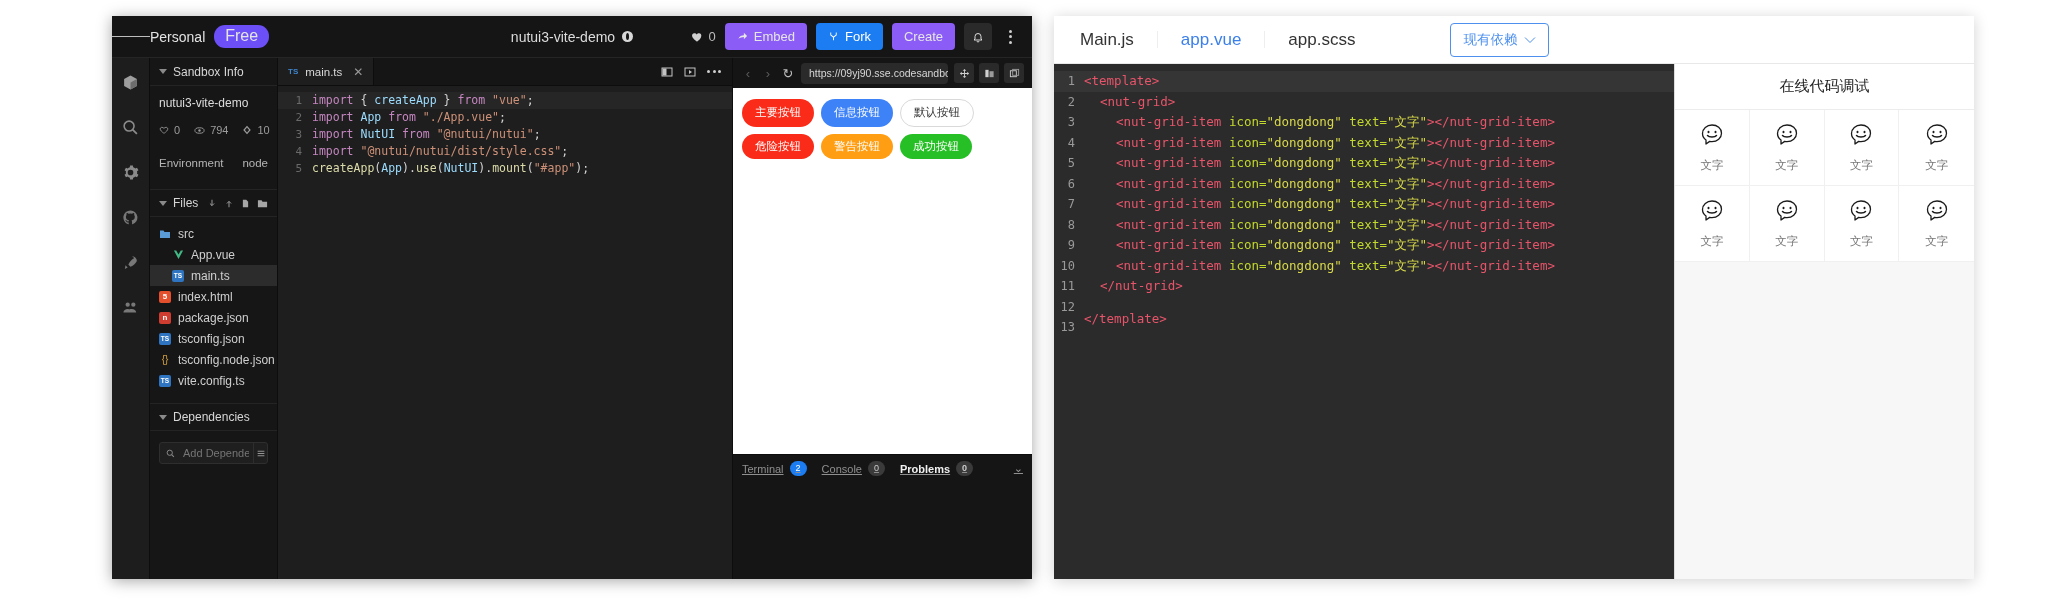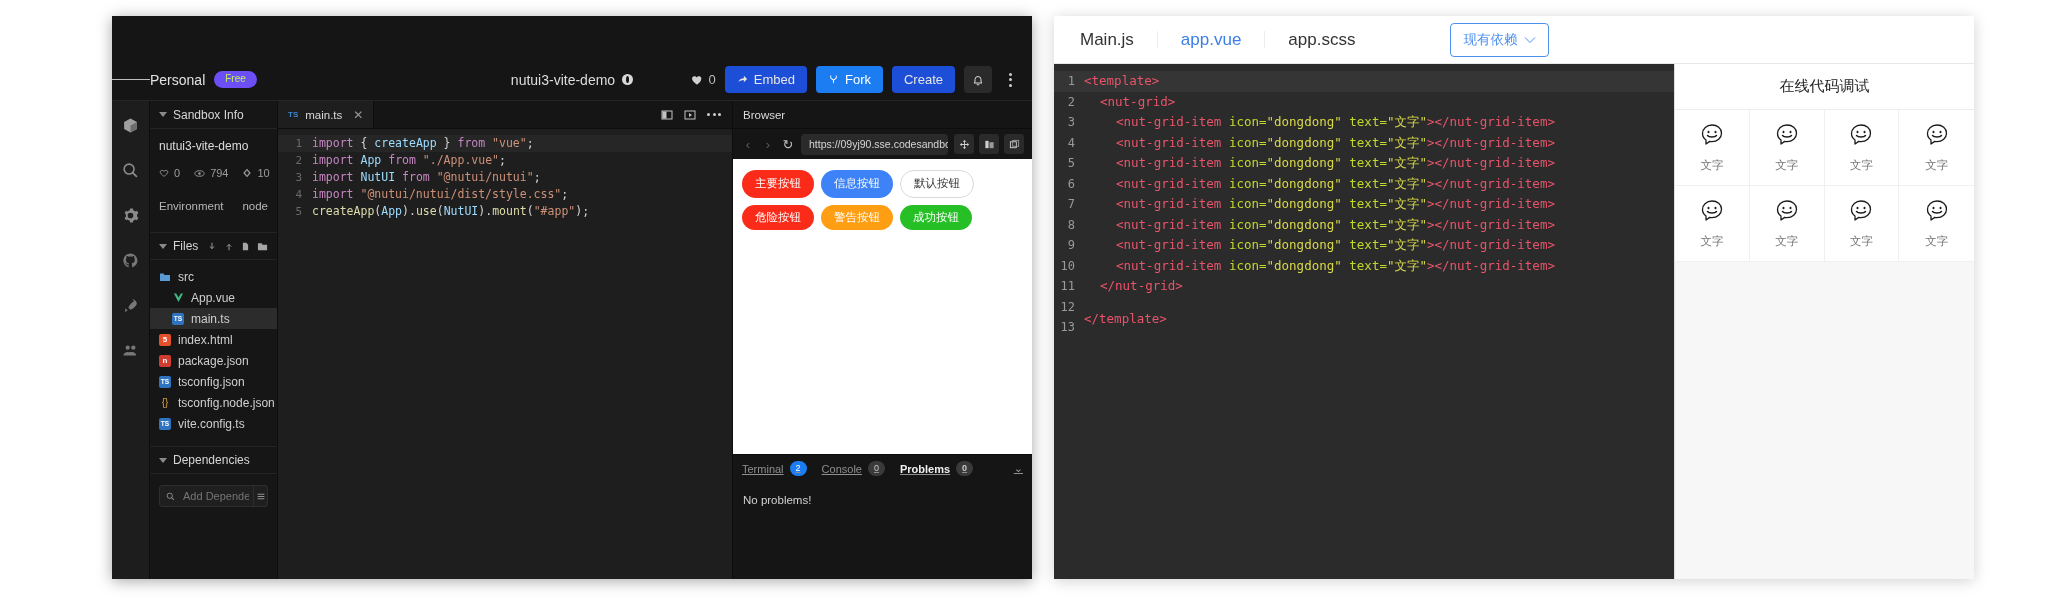--- a/index.html
+++ b/index.html
@@ -20,41 +20,40 @@
     display: flex; flex-direction: column;
     color: #c8c8c8;
     font-size: 14px;
     overflow: hidden;
   }
   .csb-top {
     height: 42px; min-height: 42px; background: #151515;
     display: flex; align-items: center;
     border-bottom: 1px solid #252525;
     position: relative;
-    margin-top: 43px;
   }
   .csb-hamb { width: 38px; display: flex; align-items: center; justify-content: center; cursor: pointer; }
   .csb-hamb .bar { display:block; width: 15px; height: 1.6px; background: #bdbdbd; margin: 2.6px 0; }
   .csb-hamb .bar:nth-child(2){ width: 11px; }
   .csb-personal { font-size: 14px; color: #e2e2e2; margin-right: 9px; }
   .badge-free {
-    background: #6c4ff6; color: #bef264; font-size: 10px;
+    background: #6c4ff6; color: #e5e5e5; font-size: 16px;
     border-radius: 11px; padding: 3px 11px 4px; line-height: 1;
   }
   .csb-title {
     position: absolute; left: 0; right: 0; text-align: center;
     font-size: 14px; color: #dcdcdc; pointer-events: none;
     display: flex; align-items: center; justify-content: center; gap: 7px;
   }
   .globe { width: 11px; height: 11px; border-radius: 50%; background: #d8d8d8; display:inline-block; position: relative; }
   .globe::after{ content:""; position:absolute; inset:2px 4px; border-radius:50%; background:#151515; }
   .csb-actions { margin-left: auto; display: flex; align-items: center; gap: 9px; padding-right: 12px; }
   .heart-wrap { display: flex; align-items: center; gap: 6px; color: #bdbdbd; font-size: 13px; }
   .btn-dark {
-    background: #1d4ed8; color: #e6e6e6; font-size: 13px;
+    background: #8b5cf6; color: #e6e6e6; font-size: 13px;
     border-radius: 4px; padding: 6px 12px; display: flex; align-items: center; gap: 6px;
     cursor: pointer; border: none;
   }
   .btn-blue { background: #1c7df3; color: #fff; }
   .btn-icon-sq {
     background: #2a2a2a; width: 28px; height: 27px; border-radius: 4px;
     display: flex; align-items: center; justify-content: center; cursor: pointer;
   }
   .kebab { display: flex; flex-direction: column; gap: 2.5px; padding: 0 8px; cursor: pointer; }
   .kebab i { width: 3px; height: 3px; border-radius: 50%; background: #cfcfcf; display: block; }
@@ -455,23 +454,20 @@
         <div class="code-area" id="csb-code">
             <div class="cline hl"><span class="gut">1</span><span><span class="k-kw">import</span><span class="k-pl"> </span><span class="k-br">{ </span><span class="k-var">createApp</span><span class="k-br"> }</span><span class="k-pl"> </span><span class="k-kw">from</span><span class="k-pl"> </span><span class="k-str">"vue"</span><span class="k-pl">;</span></span></div>
             <div class="cline"><span class="gut">2</span><span><span class="k-kw">import</span><span class="k-pl"> </span><span class="k-var">App</span><span class="k-pl"> </span><span class="k-kw">from</span><span class="k-pl"> </span><span class="k-str">"./App.vue"</span><span class="k-pl">;</span></span></div>
             <div class="cline"><span class="gut">3</span><span><span class="k-kw">import</span><span class="k-pl"> </span><span class="k-var">NutUI</span><span class="k-pl"> </span><span class="k-kw">from</span><span class="k-pl"> </span><span class="k-str">"@nutui/nutui"</span><span class="k-pl">;</span></span></div>
             <div class="cline"><span class="gut">4</span><span><span class="k-kw">import</span><span class="k-pl"> </span><span class="k-str">"@nutui/nutui/dist/style.css"</span><span class="k-pl">;</span></span></div>
             <div class="cline"><span class="gut">5</span><span><span class="k-fn">createApp</span><span class="k-br">(</span><span class="k-var">App</span><span class="k-br">)</span><span class="k-pl">.</span><span class="k-fn">use</span><span class="k-br">(</span><span class="k-var">NutUI</span><span class="k-br">)</span><span class="k-pl">.</span><span class="k-fn">mount</span><span class="k-br">(</span><span class="k-str">"#app"</span><span class="k-br">)</span><span class="k-pl">;</span></span></div>
           </div>
       </div>
 
       <div class="browser-col">
-        <div class="bhead">
-          <span>Browser</span>
-        </div>
         <div class="burlbar">
           <span class="nav-ic">‹</span>
           <span class="nav-ic">›</span>
           <span class="nav-ic on">↻</span>
           <div class="urlbox">
             <span>https://09yj90.sse.codesandbox.io/</span>
           </div>
           <div class="burl-tools">
             <span class="bt">
                 <svg width="11" height="11" viewBox="0 0 24 24">
@@ -511,21 +507,20 @@
               <div class="bbtab">
                 <span>Console</span>
                 <span class="pill">0</span>
               </div>
               <div class="bbtab active">
                 <span>Problems</span>
                 <span class="pill">0</span>
               </div>
               <span class="chev-down">⌄</span>
             </div>
-          <div class="bbcontent">No problems!</div>
         </div>
       </div>
 
     </div>
   </div>
 
   <div class="plat">
 
 
     <div class="plat-tabs">

